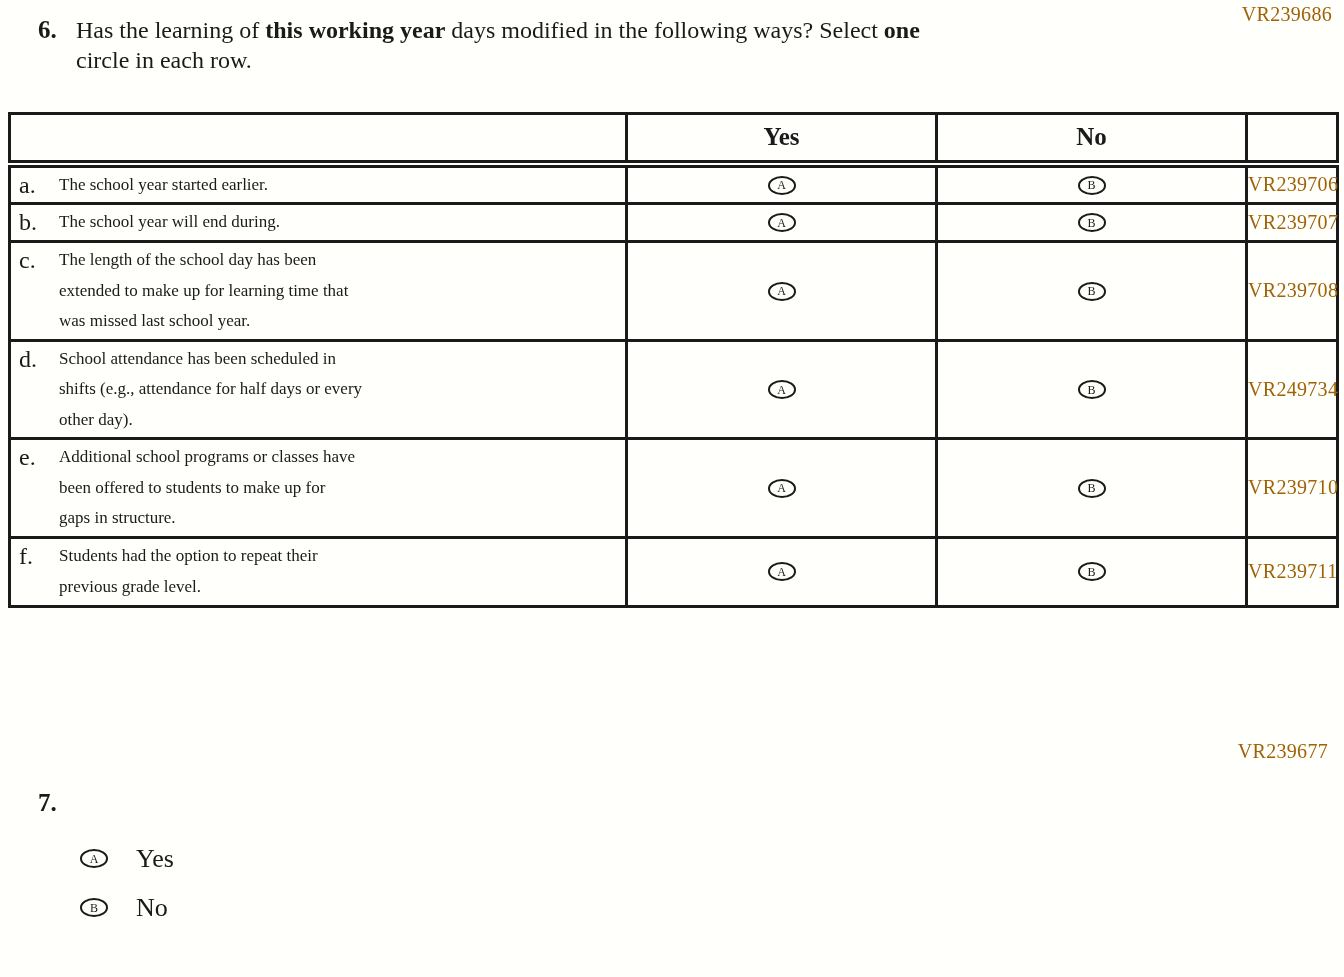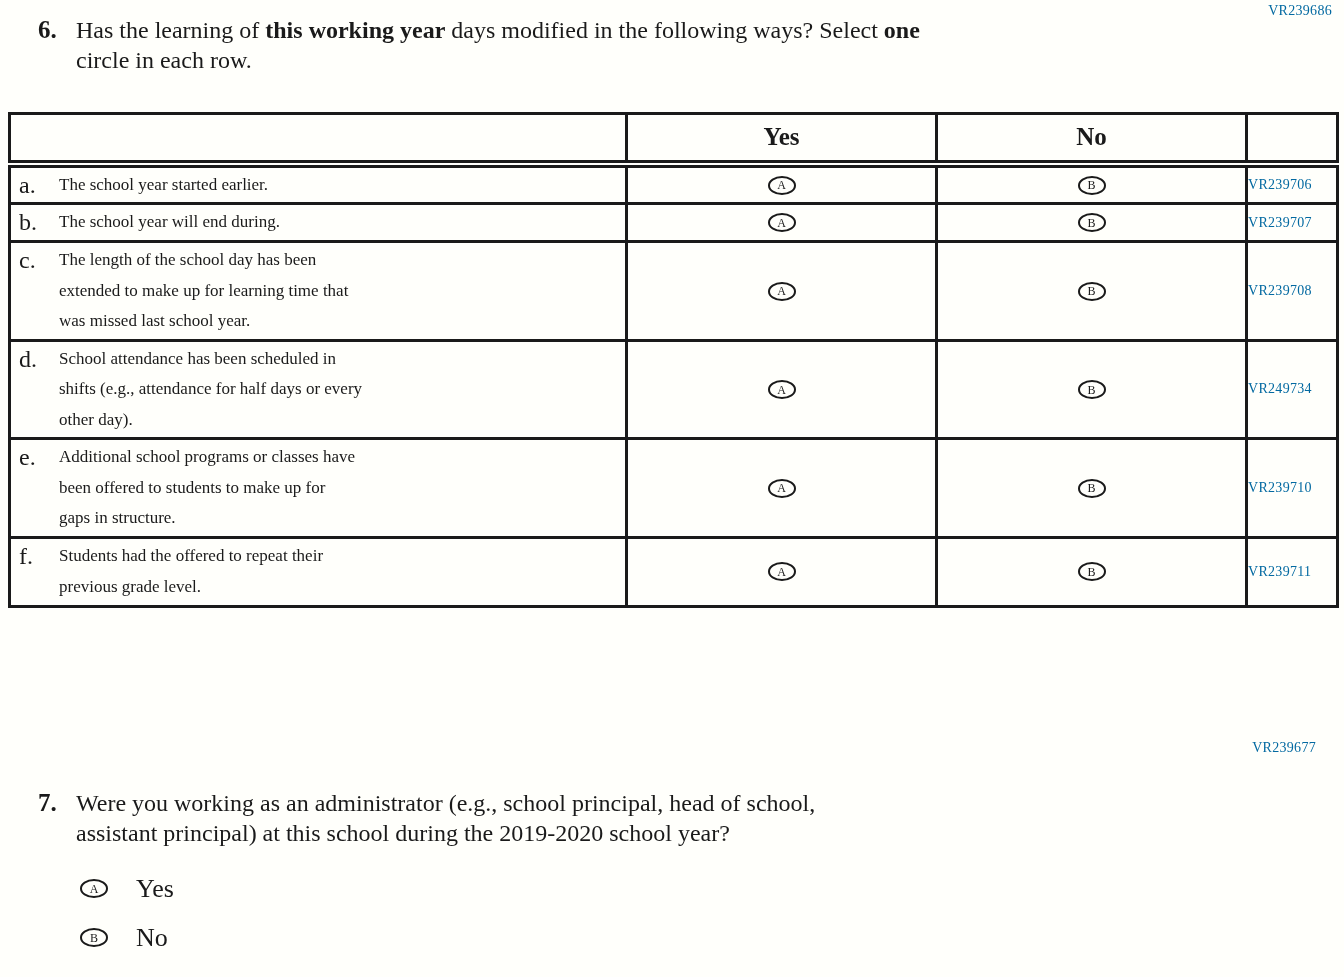--- a/index.html
+++ b/index.html
@@ -7,32 +7,32 @@
   .page {
     position: relative;
     width: 1344px;
     height: 977px;
     background: #fffffb;
     color: #1a1a1a;
     font-family: "Liberation Serif", "DejaVu Serif", serif;
     overflow: hidden;
   }
   .vr-code {
-    font-size: 14px;
+    font-size: 20px;
     letter-spacing: 0.3px;
-    color: #0369a1;
+    color: #a16207;
   }
   .code-top {
     position: absolute;
     top: 3px;
     right: 12px;
   }
   .code-mid {
     text-align: right;
-    padding-right: 28px;
+    padding-right: 16px;
     margin-top: 132px;
     height: 20px;
     font-family: Liberation Serif, serif;
   }
   .question {
     display: flex;
     margin-left: 38px;
   }
   .q6 { padding-top: 15px; }
   .q7 { margin-top: 28px; }
@@ -208,37 +208,35 @@
           </div>
         </td>
         <td class="bubble-cell"><span class="bubble">A</span></td>
         <td class="bubble-cell"><span class="bubble">B</span></td>
         <td class="code-cell vr-code">VR239710</td>
       </tr>
       <tr class="r-f">
         <td class="stmt-cell">
           <div class="stmt-wrap">
             <span class="row-letter">f.</span>
-            <span class="row-text">Students had the offered to repeat their
+            <span class="row-text">Students had the option to repeat their
 previous grade level.</span>
           </div>
         </td>
         <td class="bubble-cell"><span class="bubble">A</span></td>
         <td class="bubble-cell"><span class="bubble">B</span></td>
         <td class="code-cell vr-code">VR239711</td>
       </tr>
     </tbody>
   </table>
 
   <div class="vr-code code-mid">VR239677</div>
 
   <div class="question q7">
     <div class="q-number">7.</div>
-    <div class="q-text">Were you working as an administrator (e.g., school principal, head of school,
-assistant principal) at this school during the 2019-2020 school year?</div>
   </div>
 
   <div class="options">
     <div class="option-row">
       <span class="bubble">A</span>
       <span class="option-label">Yes</span>
     </div>
     <div class="option-row">
       <span class="bubble">B</span>
       <span class="option-label">No</span>

